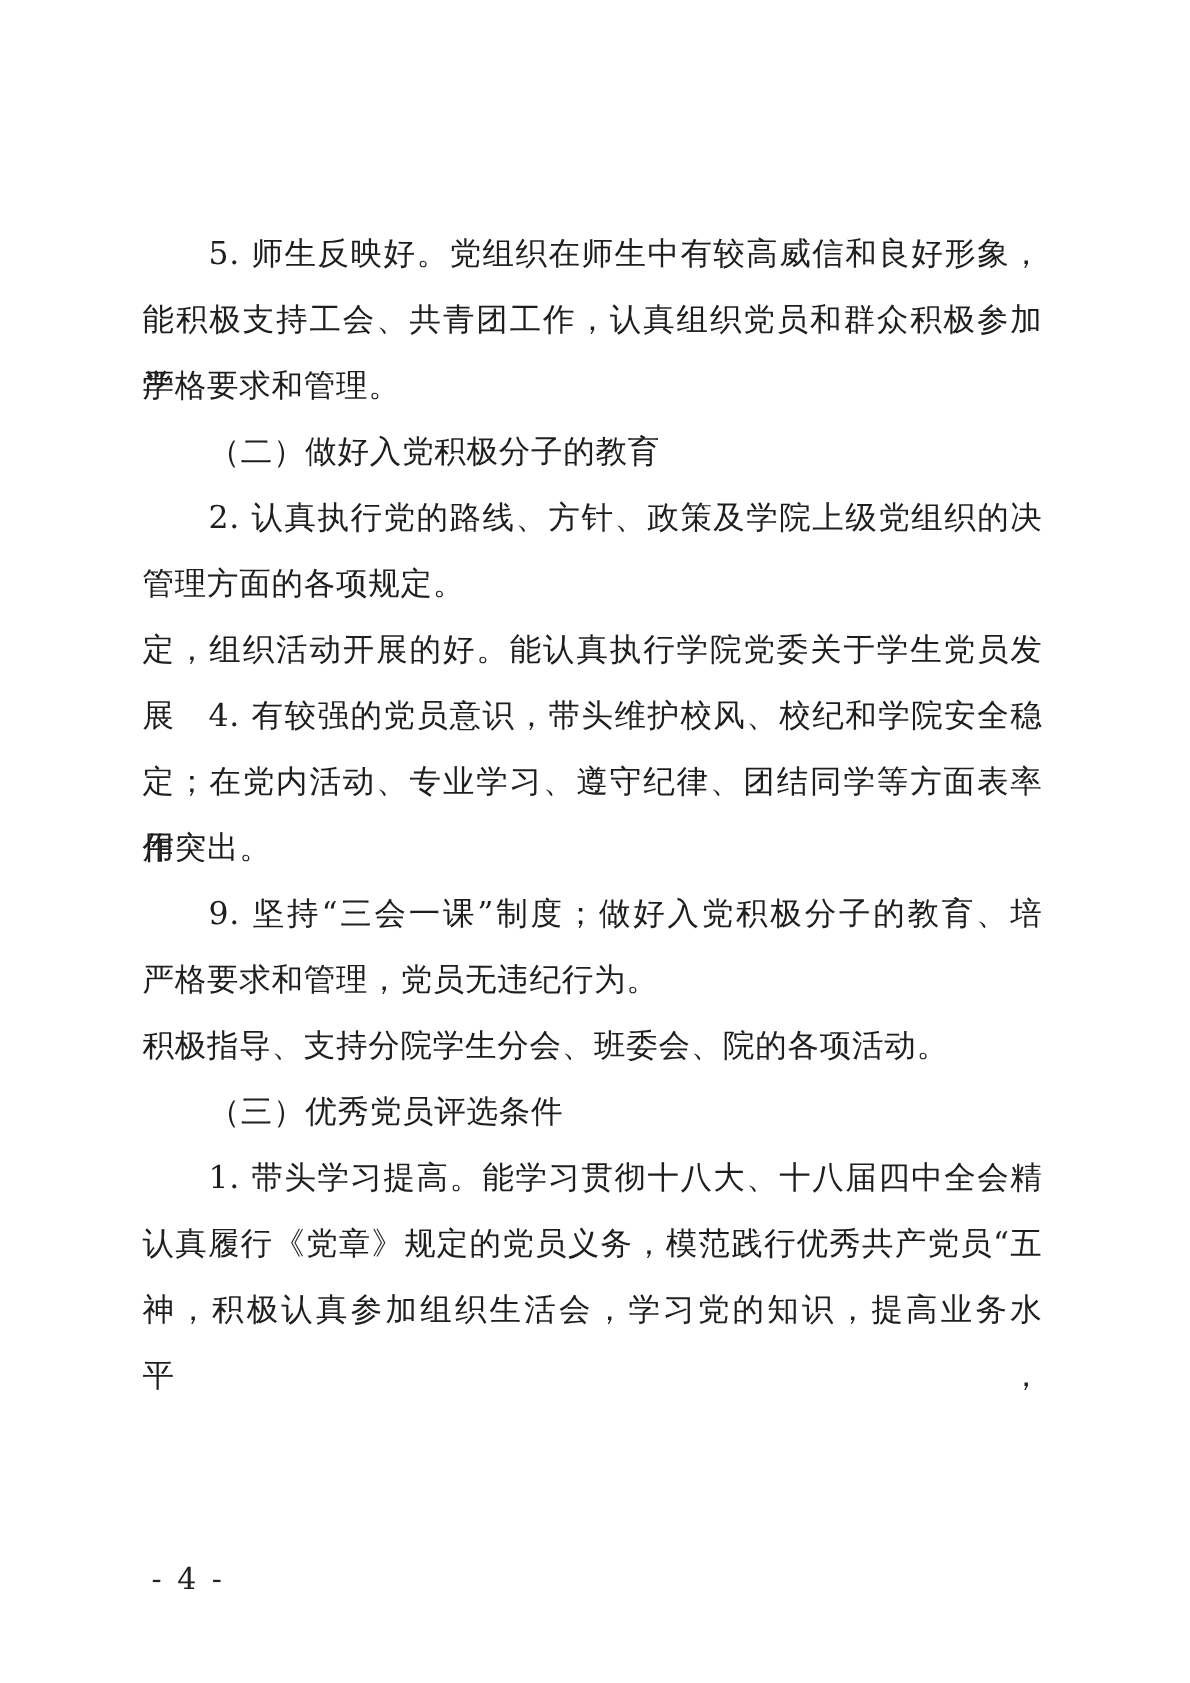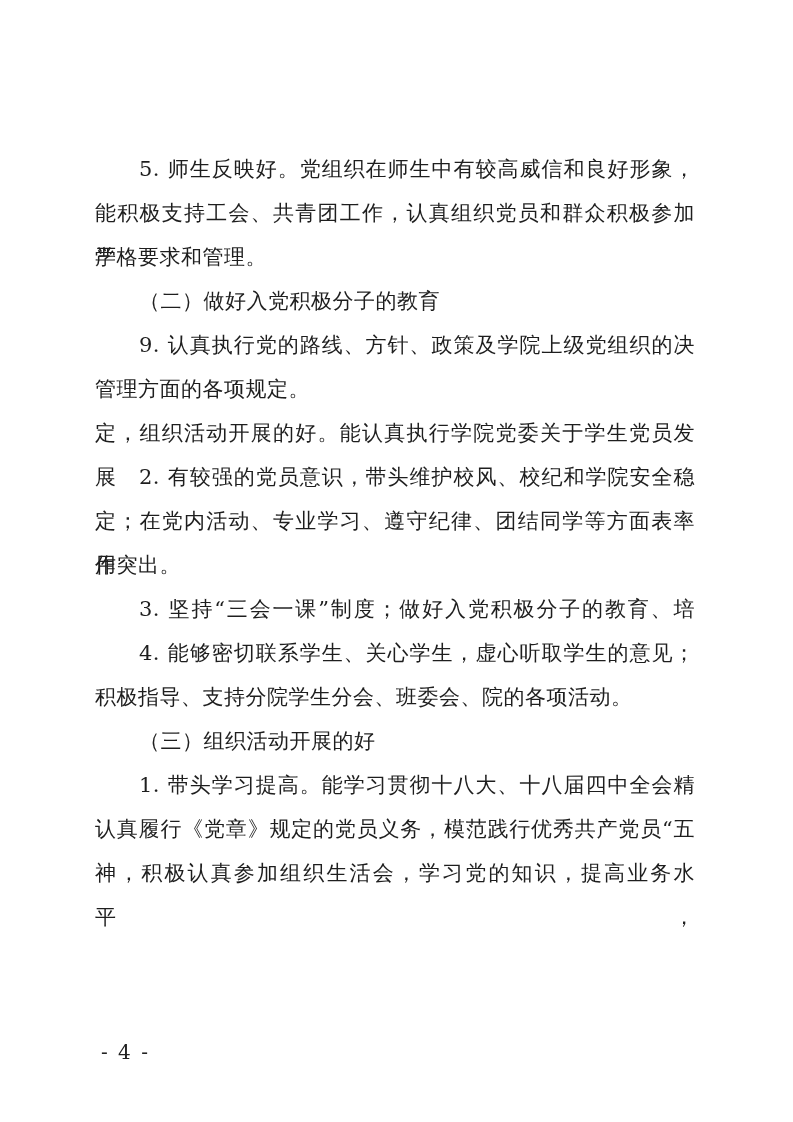--- a/index.html
+++ b/index.html
@@ -52,29 +52,29 @@
 </style>
 </head>
 <body>
 
 <div class="page">
   <div class="textblock">
     <div class="line j i">5. 师生反映好。党组织在师生中有较高威信和良好形象，</div>
     <div class="line j">能积极支持工会、共青团工作，认真组织党员和群众积极参加学</div>
     <div class="line">严格要求和管理。</div>
     <div class="line i">（二）做好入党积极分子的教育</div>
-    <div class="line j i">9. 认真执行党的路线、方针、政策及学院上级党组织的决</div>
+    <div class="line j i">2. 认真执行党的路线、方针、政策及学院上级党组织的决</div>
     <div class="line">管理方面的各项规定。</div>
     <div class="line j">定，组织活动开展的好。能认真执行学院党委关于学生党员发展</div>
-    <div class="line j i">2. 有较强的党员意识，带头维护校风、校纪和学院安全稳</div>
+    <div class="line j i">4. 有较强的党员意识，带头维护校风、校纪和学院安全稳</div>
     <div class="line j">定；在党内活动、专业学习、遵守纪律、团结同学等方面表率作</div>
     <div class="line">用突出。</div>
-    <div class="line j i">3. 坚持“三会一课”制度；做好入党积极分子的教育、培</div>
-    <div class="line j i">4. 能够密切联系学生、关心学生，虚心听取学生的意见；</div>
+    <div class="line j i">9. 坚持“三会一课”制度；做好入党积极分子的教育、培</div>
+    <div class="line">严格要求和管理，党员无违纪行为。</div>
     <div class="line">积极指导、支持分院学生分会、班委会、院的各项活动。</div>
-    <div class="line i">（三）组织活动开展的好</div>
+    <div class="line i">（三）优秀党员评选条件</div>
     <div class="line j i">1. 带头学习提高。能学习贯彻十八大、十八届四中全会精</div>
     <div class="line j">认真履行《党章》规定的党员义务，模范践行优秀共产党员“五</div>
     <div class="line j">神，积极认真参加组织生活会，学习党的知识，提高业务水平，</div>
   </div>
 
   <div class="footer">- 4 -</div>
 </div>
 
 </body></html>

